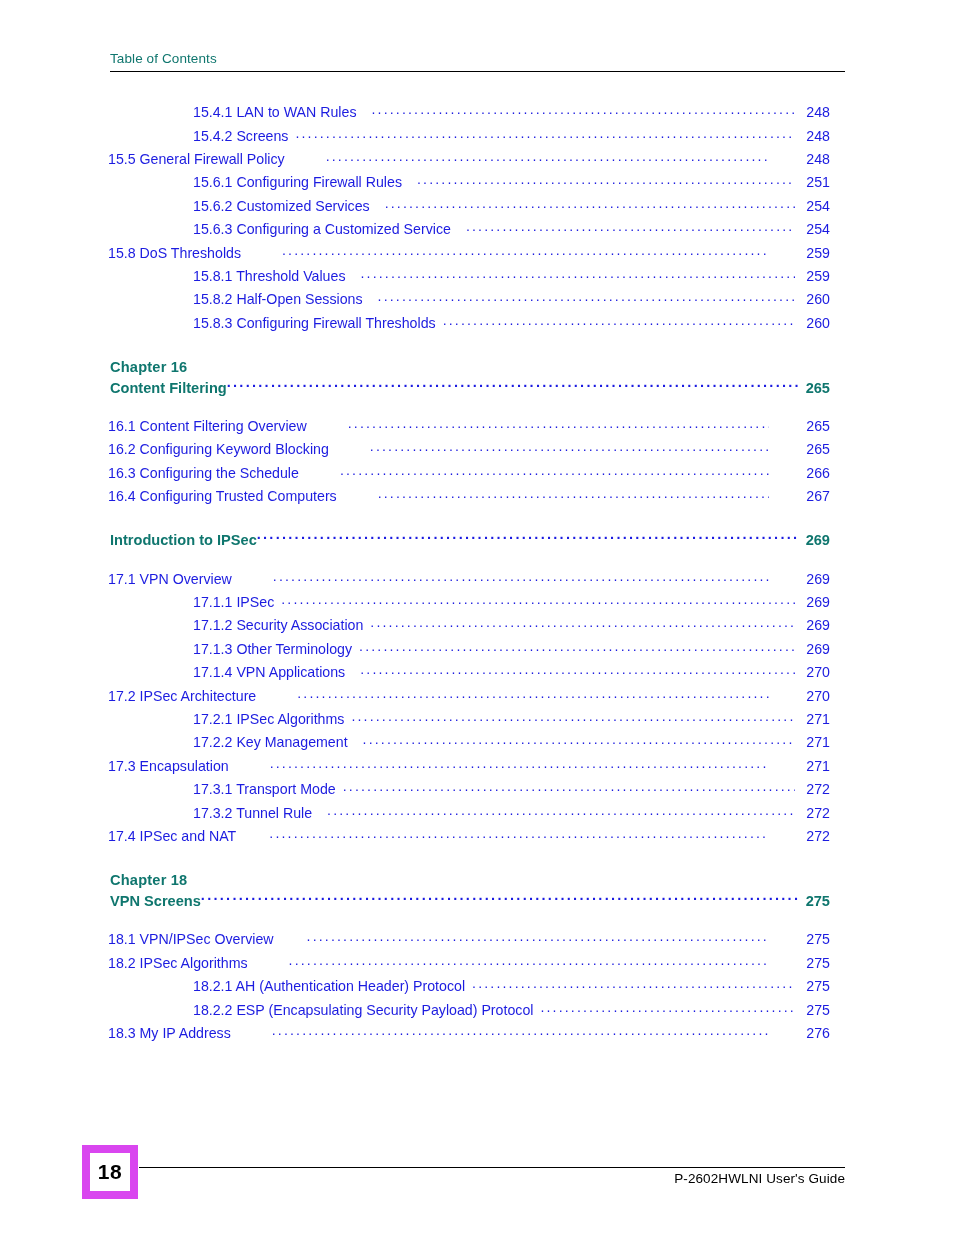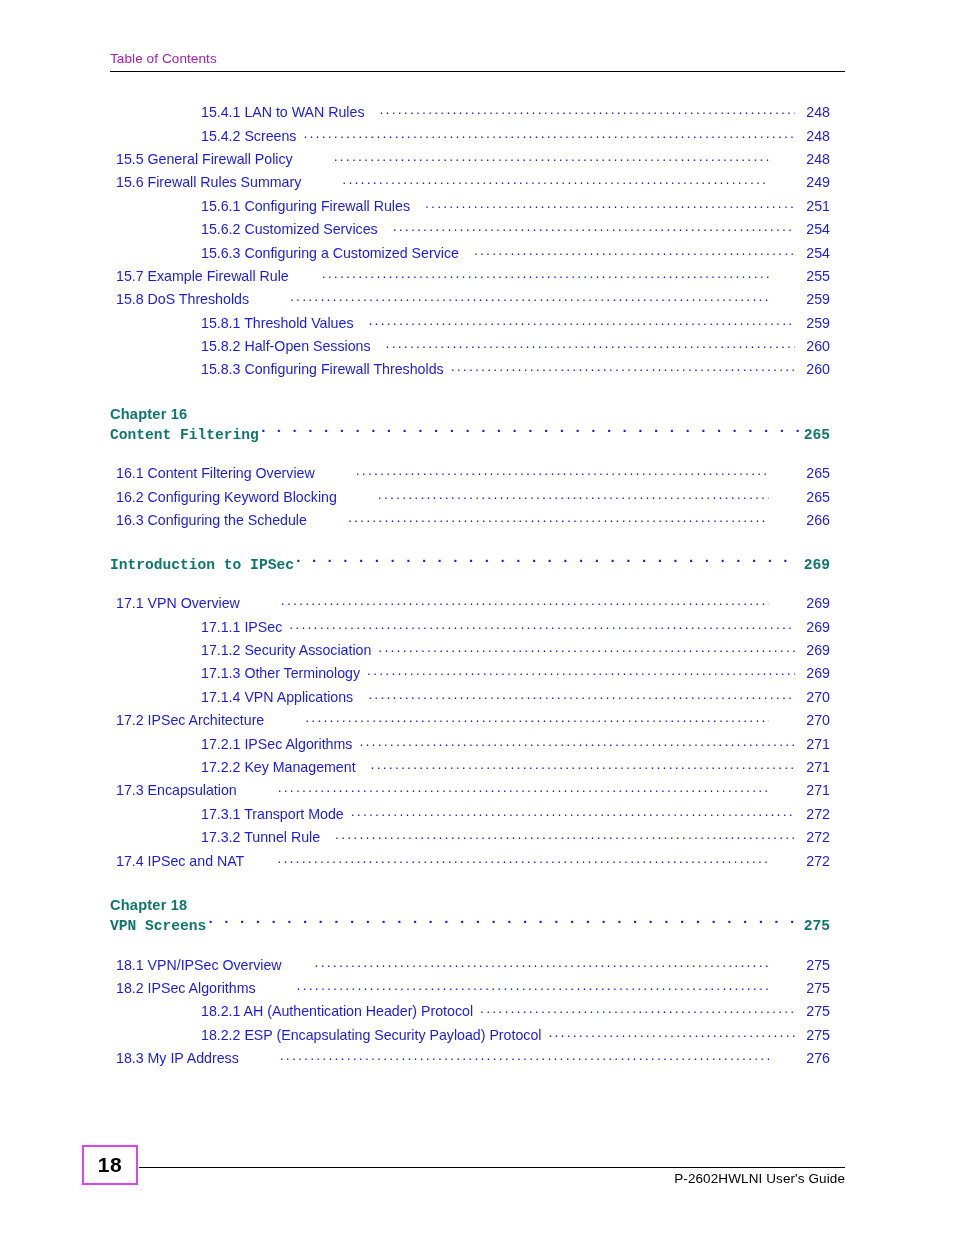--- a/index.html
+++ b/index.html
@@ -26,21 +26,21 @@
 
   
   .running-header {
     position: absolute;
     left: 110px;
     top: 50px;
     width: 735px;
   }
   .running-header-text {
     font-size: 13.5px;
-    color: #a21caf;
+    color: #0f766e;
     letter-spacing: 0.1px;
     line-height: 17px;
     display: block;
   }
   .header-rule {
     margin-top: 4px;
     border-top: 1.6px solid #000000;
     width: 735px;
     height: 0;
   }
@@ -55,21 +55,20 @@
 
   .toc-group { }
 
   .entry {
     display: flex;
     align-items: baseline;
     height: 23.4px;
     color: #1c1ce0;
     font-size: 14.2px;
     white-space: nowrap;
-    margin-left: 8px;
   }
   .entry .label {
     flex: 0 0 auto;
     padding-right: 4px;
   }
   .entry .leader {
     flex: 1 1 auto;
     overflow: hidden;
     height: 1em;
     position: relative;
@@ -110,21 +109,20 @@
     font-size: 14.6px;
     line-height: 21px;
     letter-spacing: 0.2px;
   }
   .chapter-line2 {
     display: flex;
     align-items: baseline;
     font-size: 14.6px;
     line-height: 21px;
     white-space: nowrap;
-    font-family: Liberation Mono, monospace;
   }
   .chapter-line2 .label { flex: 0 0 auto; }
   .chapter-line2 .leader {
     flex: 1 1 auto;
     overflow: hidden;
     height: 1em;
     position: relative;
   }
   .chapter-line2 .leader::after {
     content: ". . . . . . . . . . . . . . . . . . . . . . . . . . . . . . . . . . . . . . . . . . . . . . . . . . . . . . . . . . . . . . . . . . . . . . . . . . . . . . . . . . . . . . . . . . . . . . . . . . . . . . . . . . . . . . . . . . . . . . . . . . . . . . . . . .";
@@ -151,22 +149,22 @@
     left: 0;
     top: 1140px;
     width: 954px;
     height: 70px;
   }
   .page-box {
     position: absolute;
     left: 82px;
     top: 5px;
     width: 56px;
-    height: 40px;
-    border: 2px solid #d946ef;
+    height: 54px;
+    border: 8px solid #d946ef;
     box-sizing: border-box;
     display: flex;
     align-items: center;
     justify-content: center;
   }
   .page-box-num {
     font-size: 21px;
     font-weight: bold;
     color: #000000;
     letter-spacing: 0.5px;
@@ -209,44 +207,34 @@
         <div class="entry lvl3">
           <span class="label">15.4.2 Screens</span>
           <span class="leader"></span>
           <span class="pageno">248</span>
         </div>
         <div class="entry lvl2 gap">
           <span class="label">15.5 General Firewall Policy</span>
           <span class="leader"></span>
           <span class="pageno">248</span>
         </div>
-        <div class="entry lvl2 gap">
-          <span class="label">15.6 Firewall Rules Summary</span>
-          <span class="leader"></span>
-          <span class="pageno">249</span>
-        </div>
         <div class="entry lvl3 gap">
           <span class="label">15.6.1 Configuring Firewall Rules</span>
           <span class="leader"></span>
           <span class="pageno">251</span>
         </div>
         <div class="entry lvl3 gap">
           <span class="label">15.6.2 Customized Services</span>
           <span class="leader"></span>
           <span class="pageno">254</span>
         </div>
         <div class="entry lvl3 gap">
           <span class="label">15.6.3 Configuring a Customized Service</span>
           <span class="leader"></span>
           <span class="pageno">254</span>
-        </div>
-        <div class="entry lvl2">
-          <span class="label">15.7 Example Firewall Rule</span>
-          <span class="leader"></span>
-          <span class="pageno">255</span>
         </div>
         <div class="entry lvl2 gap">
           <span class="label">15.8 DoS Thresholds</span>
           <span class="leader"></span>
           <span class="pageno">259</span>
         </div>
         <div class="entry lvl3 gap">
           <span class="label">15.8.1 Threshold Values</span>
           <span class="leader"></span>
           <span class="pageno">259</span>
@@ -281,20 +269,25 @@
         <div class="entry lvl2 gap">
           <span class="label">16.2 Configuring Keyword Blocking</span>
           <span class="leader"></span>
           <span class="pageno">265</span>
         </div>
         <div class="entry lvl2 gap">
           <span class="label">16.3 Configuring the Schedule</span>
           <span class="leader"></span>
           <span class="pageno">266</span>
         </div>
+        <div class="entry lvl2 gap">
+          <span class="label">16.4 Configuring Trusted Computers</span>
+          <span class="leader"></span>
+          <span class="pageno">267</span>
+        </div>
       </div>
       <div class="toc-group">
         <div class="spacer-before-chapter"></div>
         <div class="chapter">
           <div class="chapter-line2">
             <span class="label">Introduction to IPSec</span>
             <span class="leader"></span>
             <span class="pageno">269</span>
           </div>
         </div>

